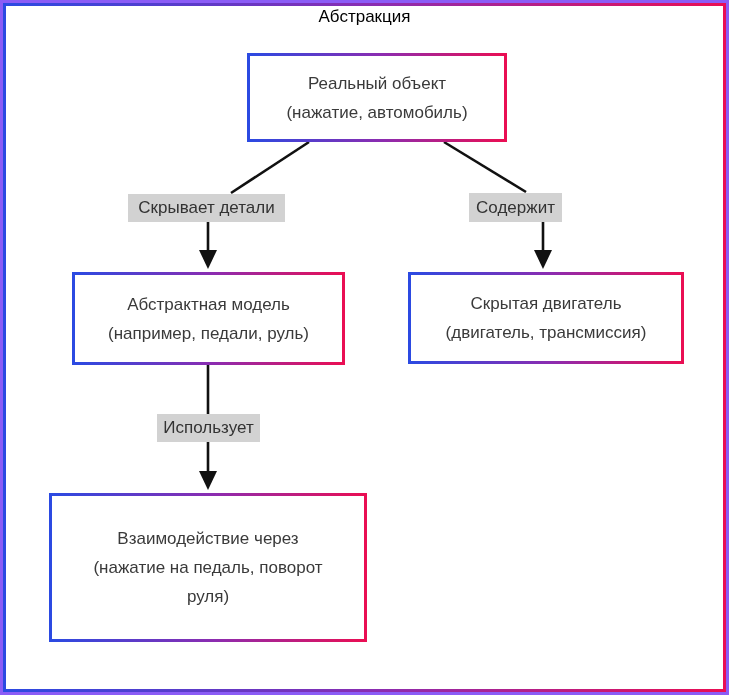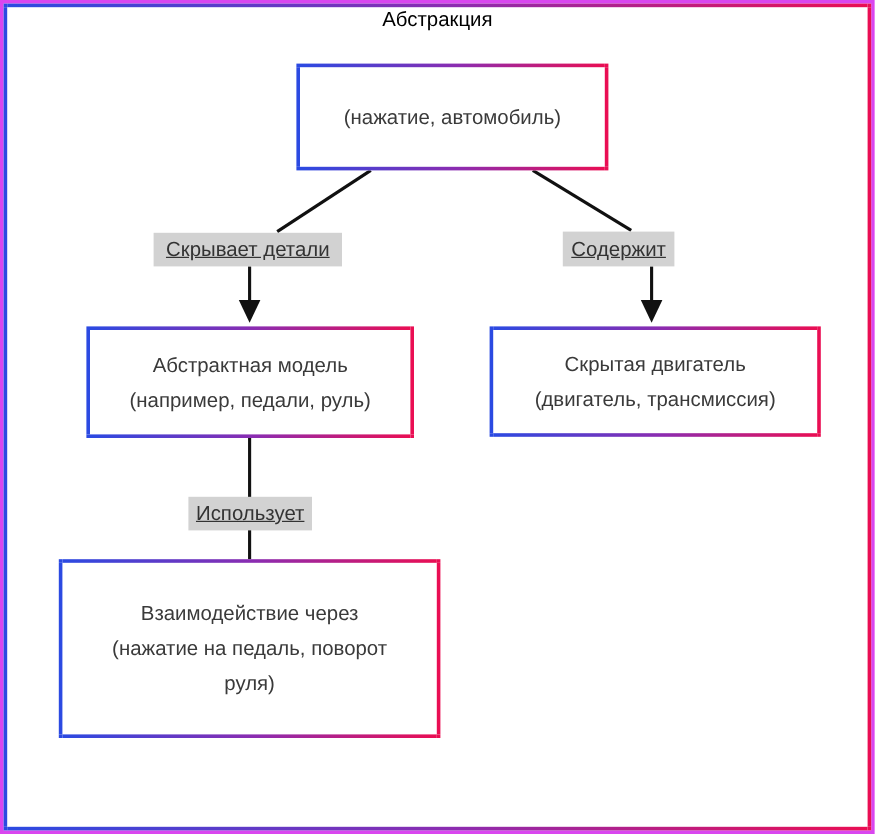--- a/index.html
+++ b/index.html
@@ -4,21 +4,21 @@
 <style>
   html, body {
     margin: 0;
     padding: 0;
     background: #ffffff;
   }
   .canvas {
     position: relative;
     width: 729px;
     height: 695px;
-    background: #d946ef;
+    background: #8b5cf6;
     font-family: "Liberation Sans", sans-serif;
     overflow: hidden;
   }
   .outer-frame {
     position: absolute;
     left: 3px;
     top: 3px;
     width: 723px;
     height: 689px;
     box-sizing: border-box;
@@ -61,33 +61,32 @@
     align-items: center;
     justify-content: center;
     text-align: center;
     font-size: 17px;
     line-height: 29px;
     color: var(--node-text, #3a3a3a);
   }
   .node-real            { left: 247px; top: 53px;  width: 260px; height: 89px; }
   .node-abstract-model  { left: 72px;  top: 272px; width: 273px; height: 93px; }
   .node-hidden-impl     { left: 408px; top: 272px; width: 276px; height: 92px; }
-  .node-interface       { left: 49px;  top: 466px; width: 318px; height: 149px; }
+  .node-interface       { left: 49px;  top: 493px; width: 318px; height: 149px; }
 
   .edge-label {
     position: absolute;
     box-sizing: border-box;
     background: var(--label-bg, #d2d2d2);
     color: var(--label-text, #333333);
     font-size: 17px;
     display: flex;
     align-items: center;
     justify-content: center;
     white-space: nowrap;
-    text-decoration: underline;
   }
   .label-hides    { left: 128px; top: 194px; width: 157px; height: 28px; }
   .label-contains { left: 469px; top: 193px; width: 93px;  height: 29px; }
   .label-uses     { left: 157px; top: 414px; width: 103px; height: 28px; }
 </style>
 </head>
 <body>
 
 <div class="canvas">
 
@@ -105,20 +104,21 @@
     <polygon points="208,269 199,250 217,250" fill="#111111"></polygon>
 
     <line x1="543" y1="222" x2="543" y2="253" stroke="#111111" stroke-width="2.6"></line>
     <polygon points="543,269 534,250 552,250" fill="#111111"></polygon>
 
     <line x1="208" y1="365" x2="208" y2="473" stroke="#111111" stroke-width="2.6"></line>
     <polygon points="208,490 199,471 217,471" fill="#111111"></polygon>
   </svg>
 
   <div class="node node-real">
+    <div>Реальный объект</div>
     <div>(нажатие, автомобиль)</div>
   </div>
 
   <div class="edge-label label-hides">
     <span>Скрывает детали</span>
   </div>
 
   <div class="edge-label label-contains">
     <span>Содержит</span>
   </div>

